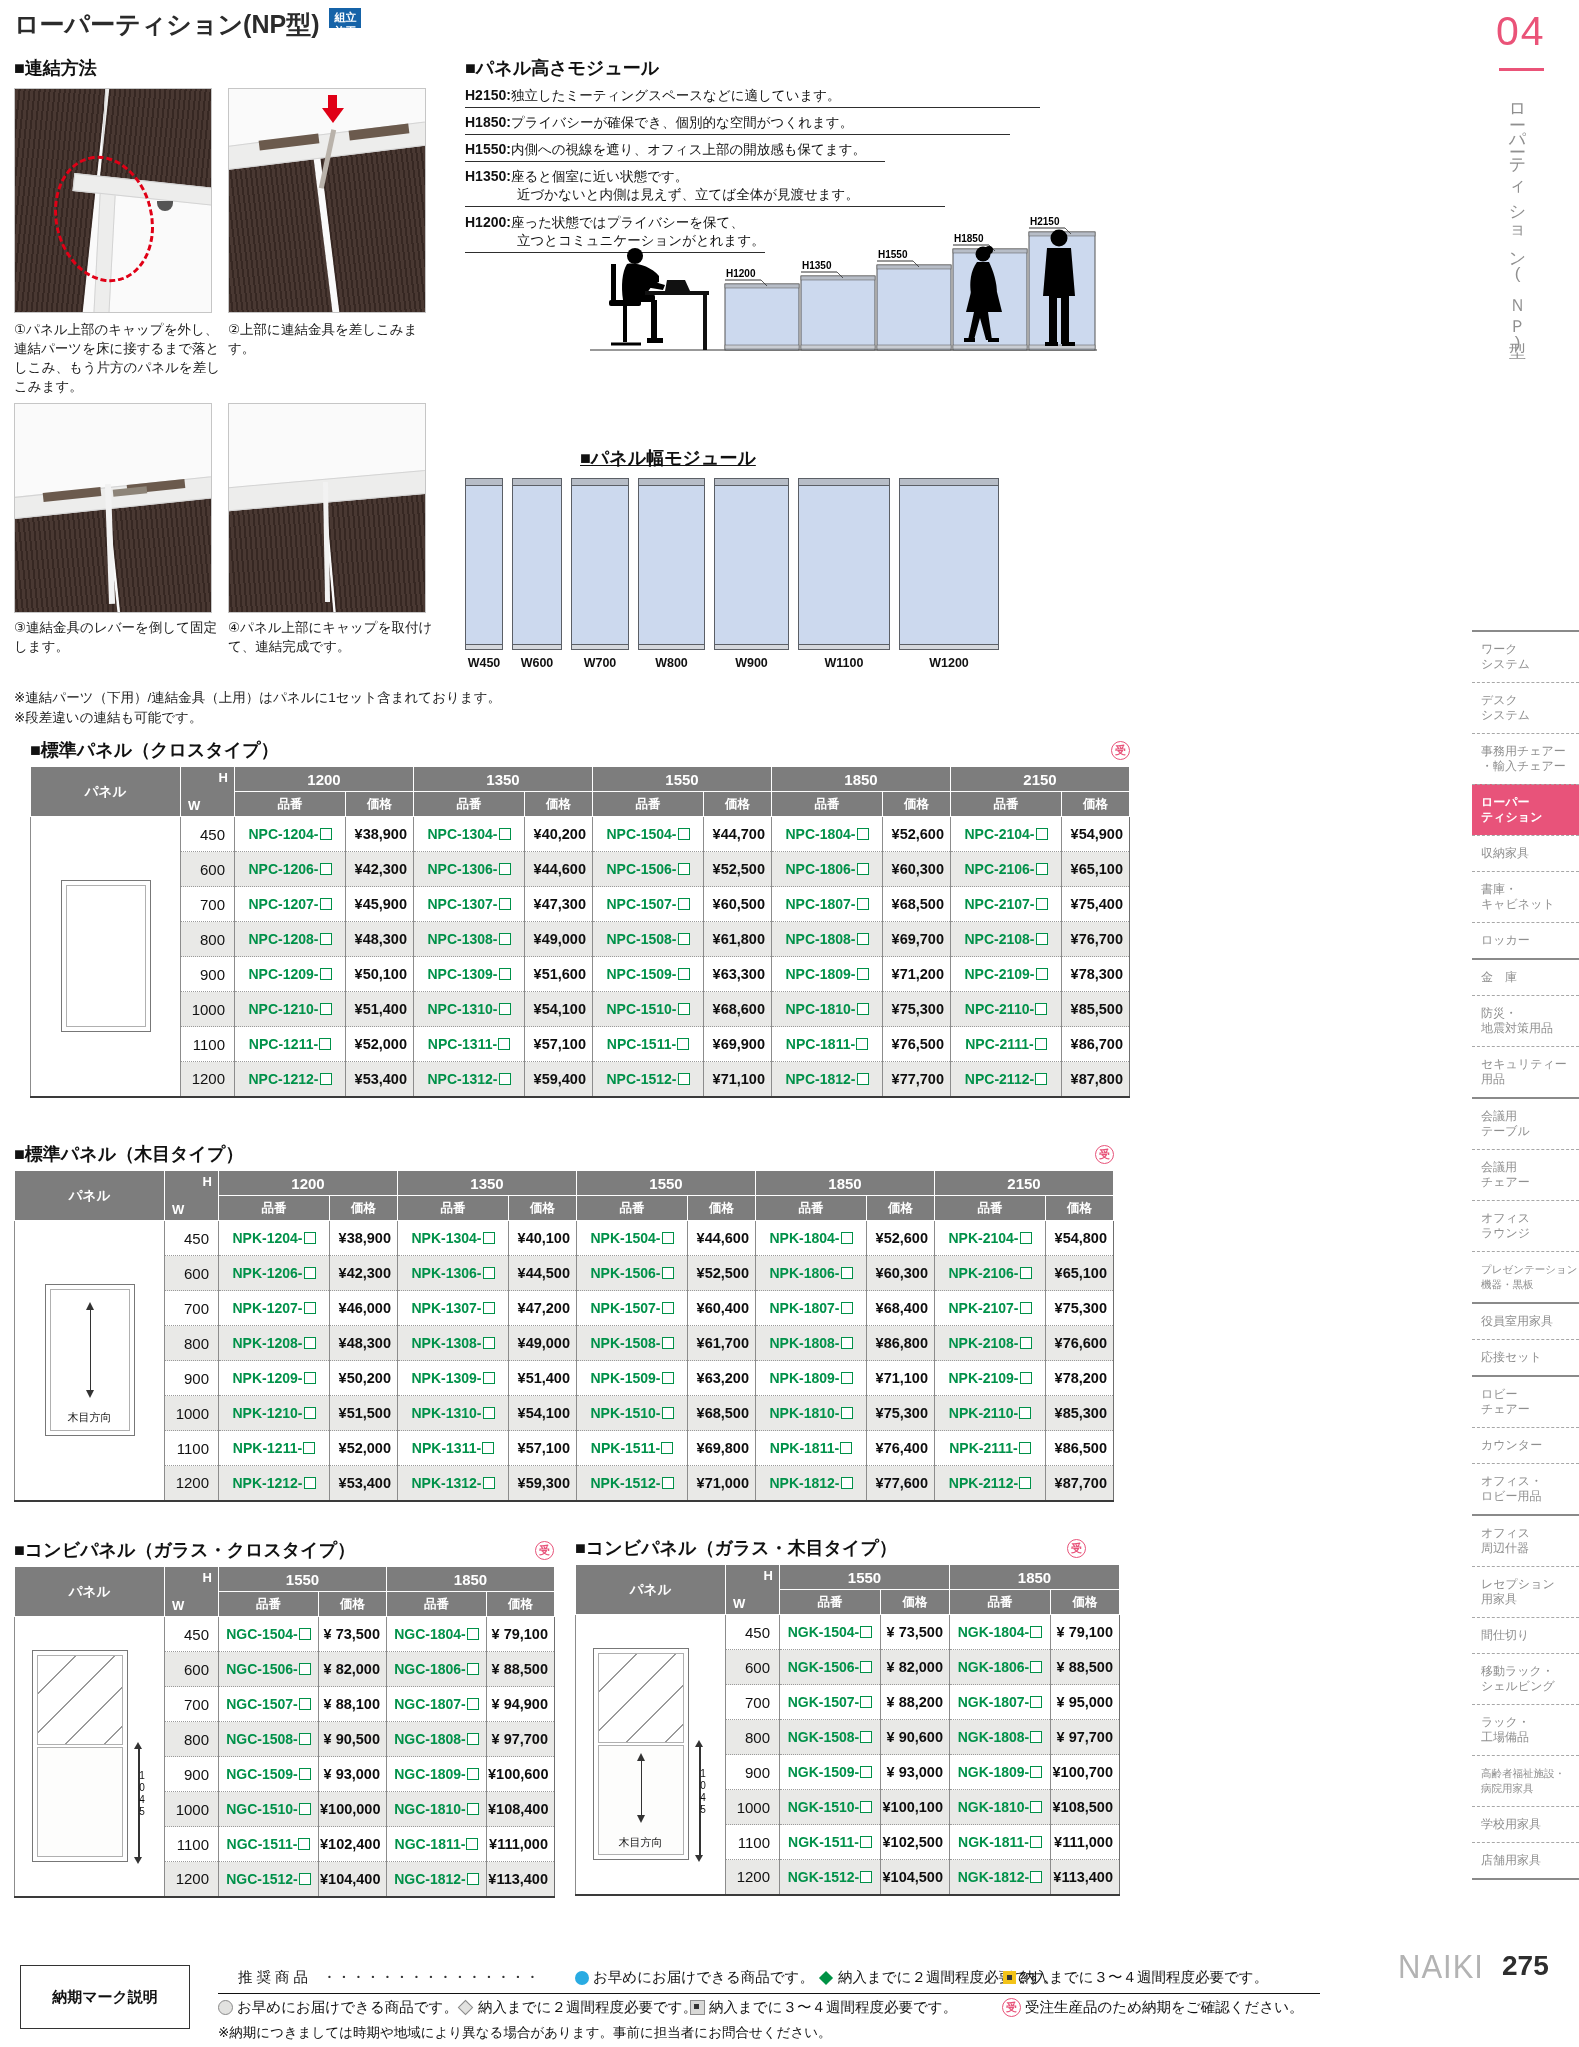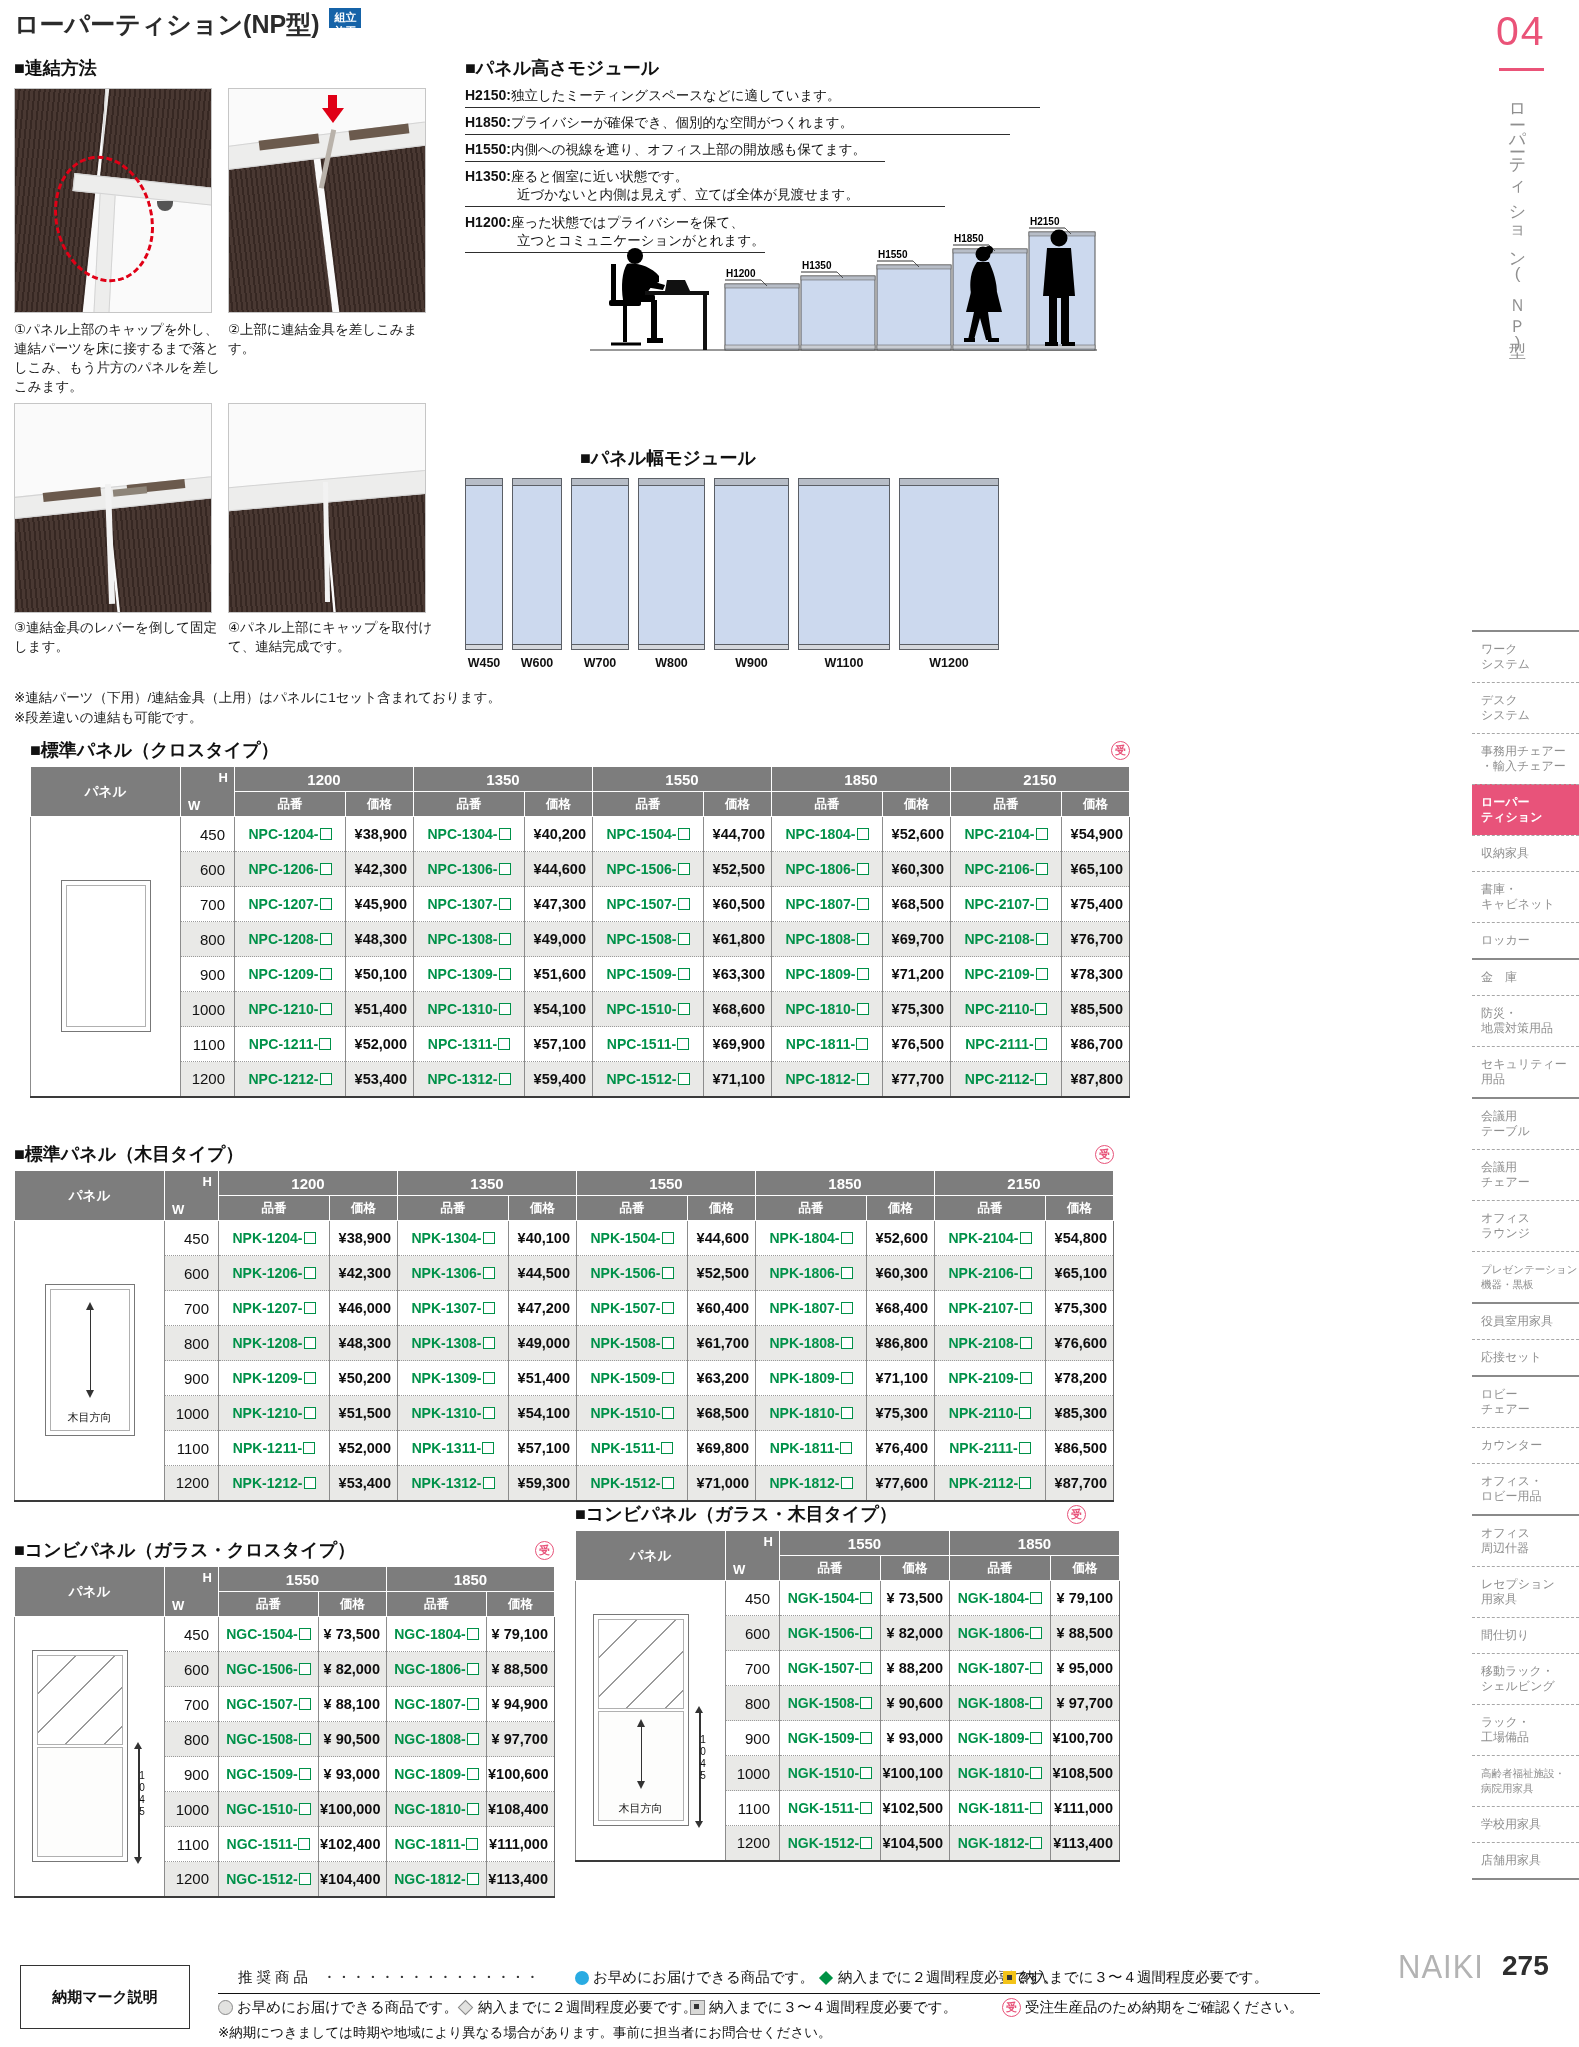--- a/index.html
+++ b/index.html
@@ -236,21 +236,21 @@
       <path d="M396,100 L422,100 427,120 391,120 Z" fill="#000"></path>
       <path d="M399,120 L393,148 399,148 405,126 411,148 417,148 413,120 Z" fill="#000"></path>
       <rect x="389" y="146" width="11" height="4" fill="#000"></rect>
       <rect x="413" y="146" width="11" height="4" fill="#000"></rect>
       <circle cx="484" cy="46" r="8.5" fill="#000"></circle>
       <path d="M472,56 h24 l4,48 h-6 v48 h-8 v-46 h-4 v46 h-8 v-48 h-6 z" fill="#000"></path>
       <rect x="470" y="150" width="13" height="4" fill="#000"></rect>
       <rect x="487" y="150" width="13" height="4" fill="#000"></rect>
     </svg>
 
-  <div class="sechead" style="left:580px;top:446px;">■パネル幅モジュール</div>
+  <div class="sechead" style="left:580px;top:446px;text-decoration:underline;">■パネル幅モジュール</div>
   <div class="wrow" id="width-row">
       <div class="wpanel-wrap">
         <div class="wpanel" style="width: 38px;"></div>
         <div class="wlabel">W450</div>
       </div>
       <div class="wpanel-wrap">
         <div class="wpanel" style="width: 50px;"></div>
         <div class="wlabel">W600</div>
       </div>
       <div class="wpanel-wrap">
@@ -689,21 +689,21 @@
           <tr class="alt">
             <td class="wcol">1200</td>
             <td class="part">NGC-1512-<span class="cbx"></span></td>
             <td class="price">¥104,400</td>
             <td class="part">NGC-1812-<span class="cbx"></span></td>
             <td class="price">¥113,400</td>
           </tr>
         </tbody>
       </table>
     </div>
-  <div class="tsec" id="tsec3" style="left:575px;top:1502px;width:511px;">
+  <div class="tsec" id="tsec3" style="left:575px;top:1536px;width:511px;">
       <div class="theading">
         <span class="ttl">■コンビパネル（ガラス・木目タイプ）</span>
         <span class="ukeru">受</span>
       </div>
       <table class="ptable" style="width: 545px;">
         <colgroup>
           <col style="width: 150px;">
           <col style="width: 54px;">
           <col style="width: 101px;">
           <col style="width: 69px;">

